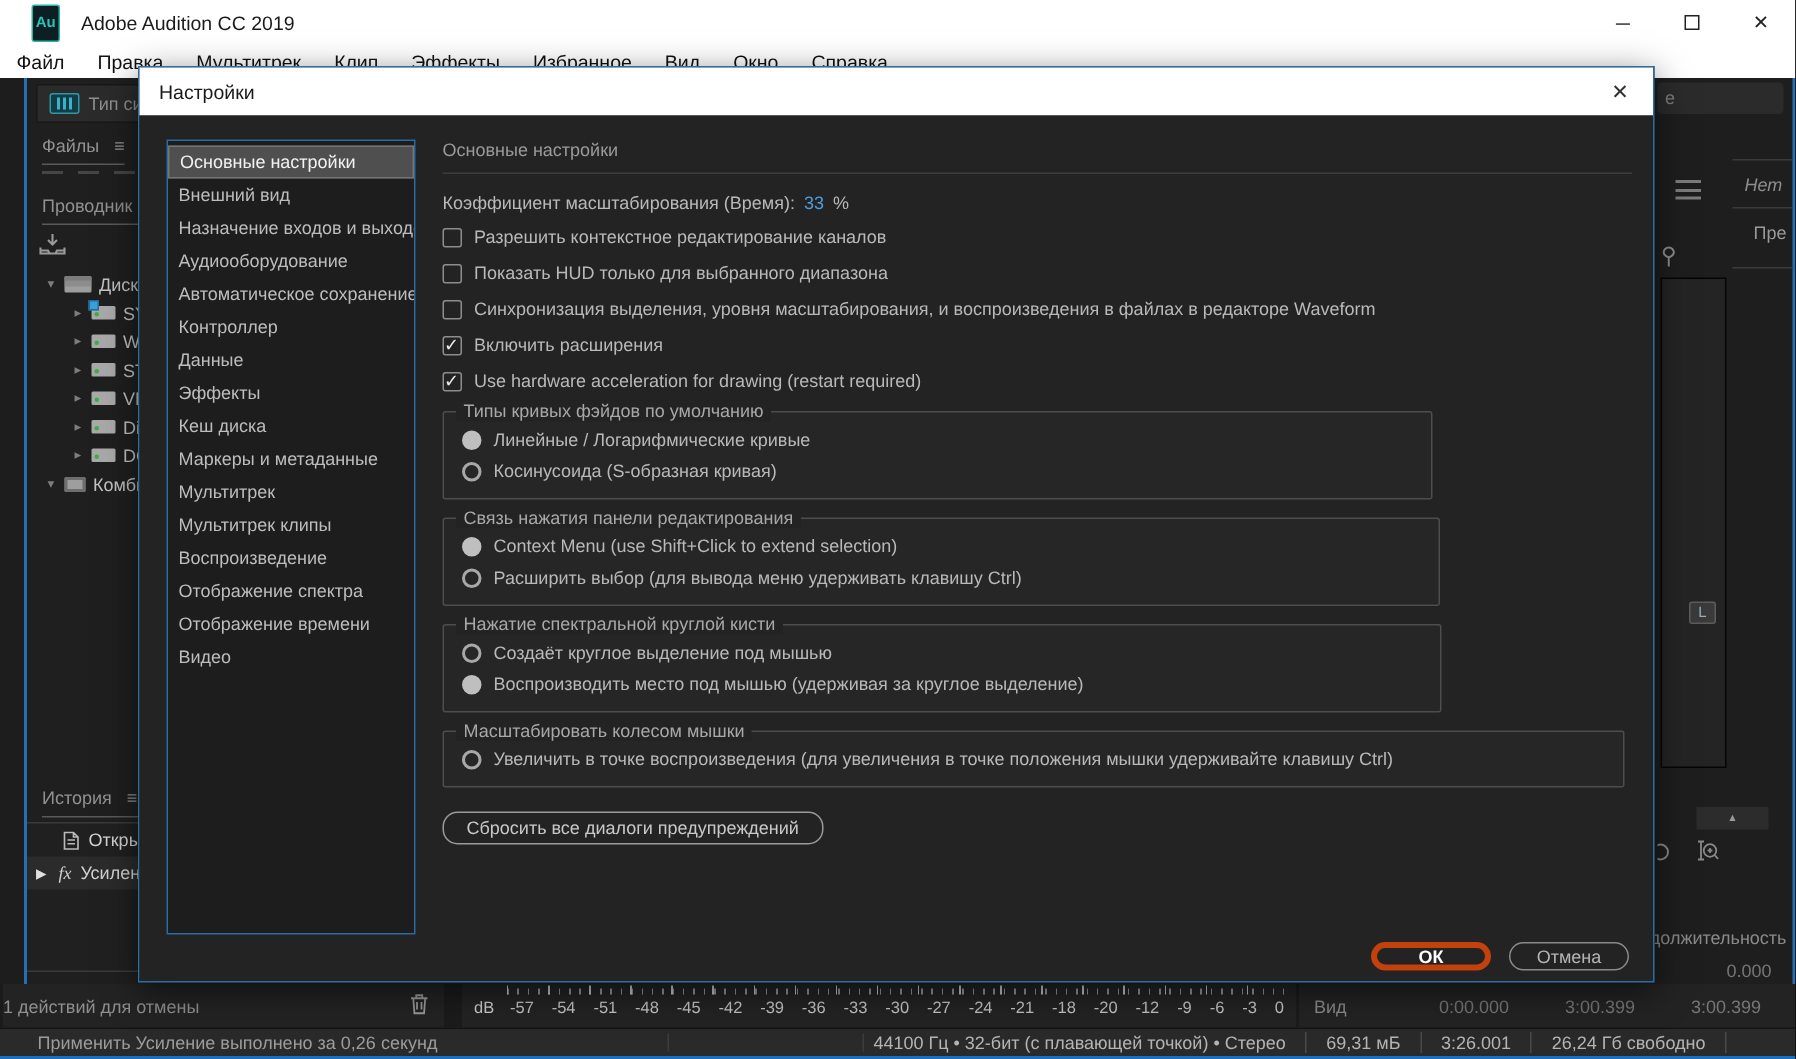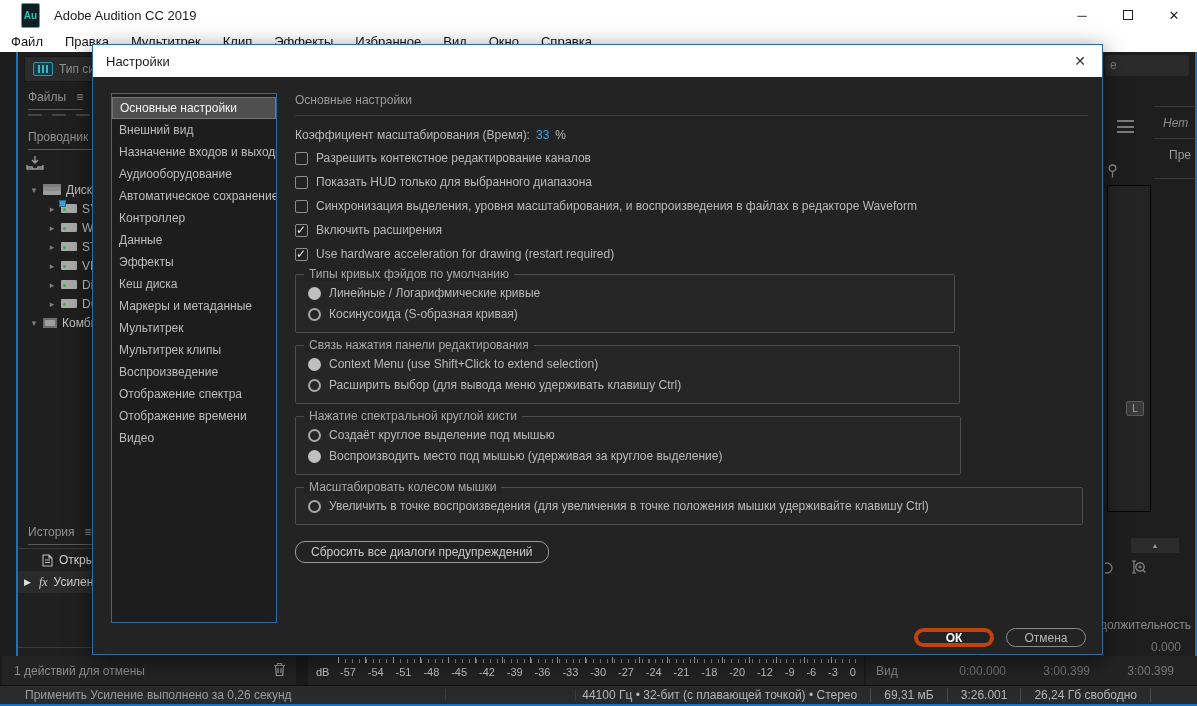--- a/index.html
+++ b/index.html
@@ -59,21 +59,21 @@
   .editbox { position:absolute; left:4px; top:133px; width:44px; height:327px; background:#242424; border:1px solid #050505; }
   .lbadge { position:absolute; left:18px; top:215px; width:18px; height:15px; background:#3a3a3a; border:1px solid #5c5c5c; border-radius:2px; color:#98aebc; font-size:10px; text-align:center; line-height:14px; }
   .tribox { position:absolute; left:28px; top:486px; width:48px; height:15px; background:#2c2c2c; color:#9a9a9a; font-size:7px; text-align:center; line-height:15px; }
   .zoomicons { position:absolute; left:2px; top:508px; display:flex; gap:10px; align-items:center; }
   .rsdur { position:absolute; right:4px; top:566px; color:#8a8a8a; font-size:12px; white-space:nowrap; }
   .rsdurval { position:absolute; left:4px; top:588px; color:#767676; font-size:12px;margin-left:44px; }
 
   
   .undorow { position:absolute; left:0; top:656px; width:1197px; height:29px; background:#1b1b1b; }
   .undoleft { position:absolute; left:2px; top:0; width:294px; height:29px; background:#232323; display:flex; align-items:center; }
-  .undoleft span { margin-left:12px; color:#8f8f8f; font-size:12px; }
+  .undoleft span { color:#8f8f8f; font-size:12px; }
   .trash { position:absolute; right:10px; top:6px; }
   .meter { position:absolute; left:308px; top:0; width:556px; height:29px; background:#232323; }
   .tickstrip { position:absolute; left:30px; top:3px; width:518px; height:4px;
     background:repeating-linear-gradient(to right,#969696 0 1px,transparent 1px 6.9px); }
   .tickstrip::after { content:""; position:absolute; left:0; top:-2px; width:100%; height:6px;
     background:repeating-linear-gradient(to right,#c8c8c8 0 1px,transparent 1px 27.4px); }
   .dbunit { position:absolute; left:8px; top:10px; color:#cdcdcd; font-size:11px; }
   .ticklabels { position:absolute; left:32px; top:10px; width:516px; display:flex; justify-content:space-between; }
   .ticklabels span { color:#c3c3c3; font-size:11px; }
   .viewrow { position:absolute; left:866px; top:0; right:0; height:29px; background:#232323; display:flex; align-items:center; }

